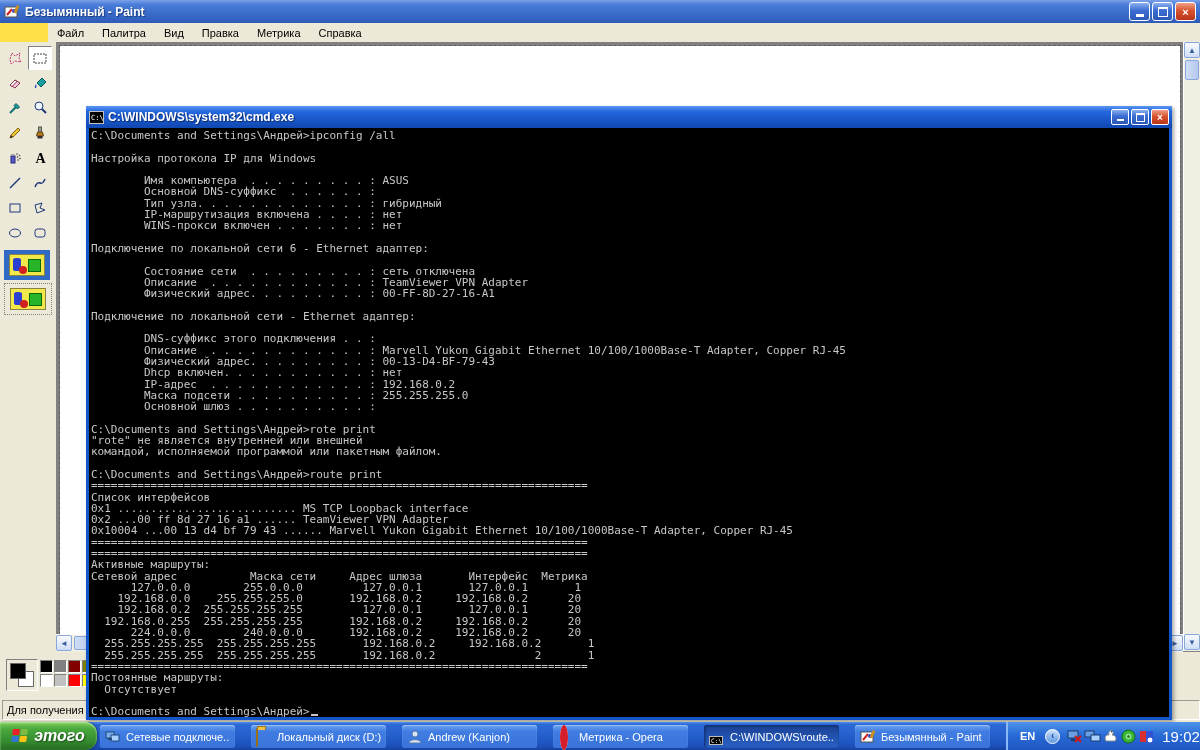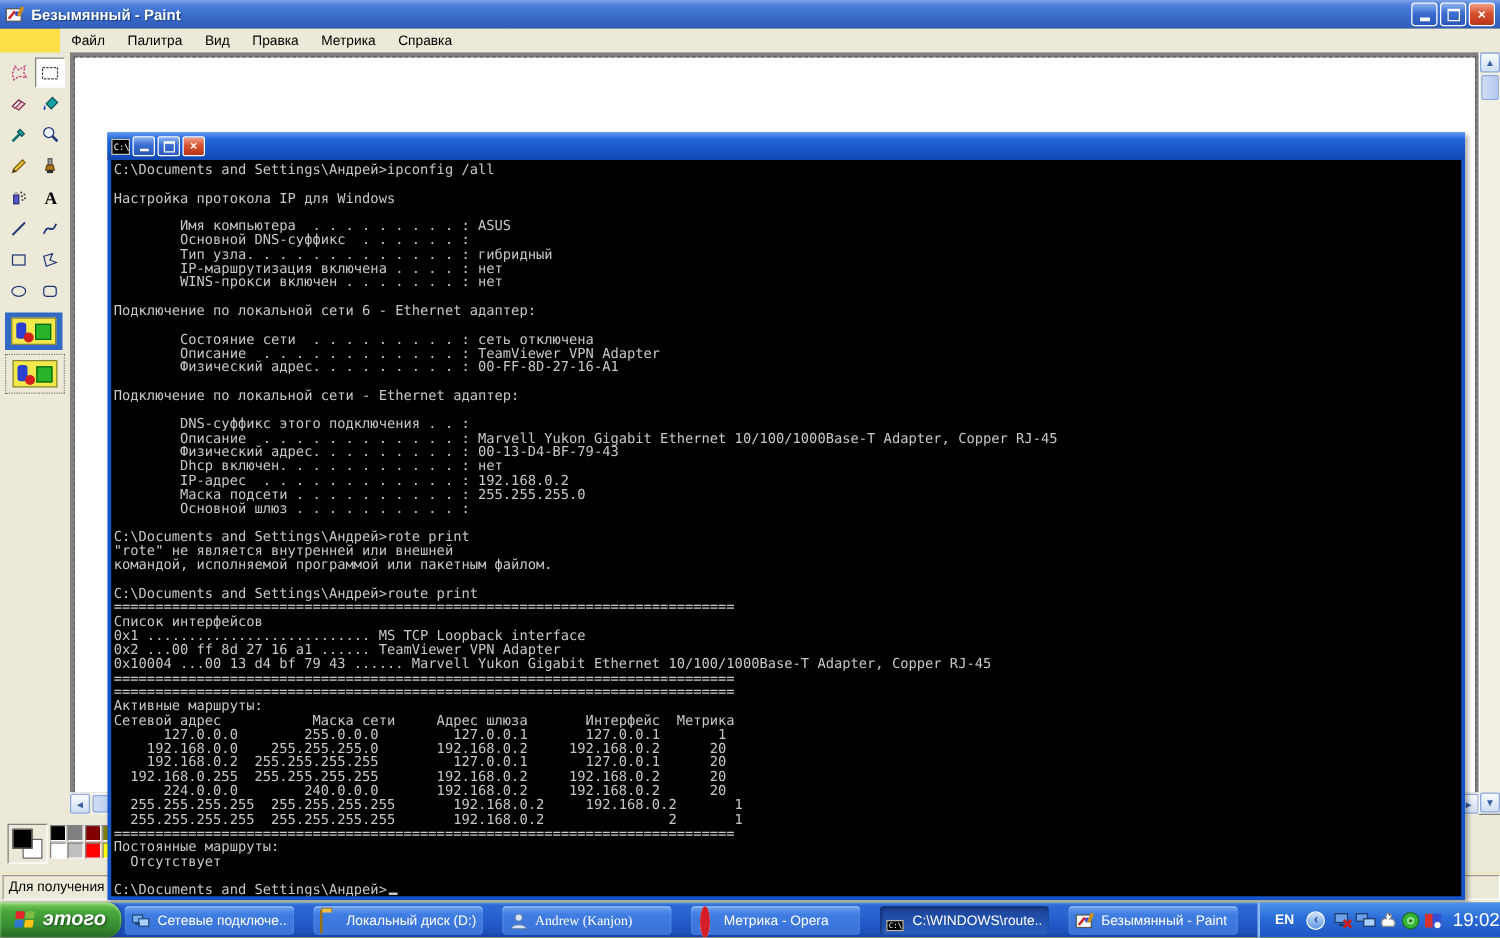--- a/index.html
+++ b/index.html
@@ -321,20 +321,21 @@
     </div>
   </div>
 
   <div class="statusbar">
     <div class="status-panel">Для получения сп</div>
   </div>
 
   <div class="cmd-window">
     <div class="cmd-titlebar">
       <span class="cmd-icon">C:\</span>
+      <span class="cmd-title">C:\WINDOWS\system32\cmd.exe</span>
       <span class="cmd-btn">
           <i class="glyph-min" style="margin-top:6px;width:7px;height:2px;"></i>
         </span>
       <span class="cmd-btn">
           <i class="glyph-restore" style="width:7px;height:6px;"></i>
         </span>
       <span class="cmd-btn close">
           <span>×</span>
         </span>
     </div>
@@ -415,21 +416,21 @@
         </svg>
       </span>
       <span class="task-label">Сетевые подключе...</span>
     </div>
 
     <div class="task-btn" style="left:251px;">
       <span class="t-ico"><span class="folder"></span></span>
       <span class="task-label">Локальный диск (D:)</span>
     </div>
 
-    <div class="task-btn" style="left:402px;font-family:Liberation Serif, serif;">
+    <div class="task-btn" style="left:402px;">
       <span class="t-ico">
         <svg width="16" height="16" viewBox="0 0 16 16">
           <circle cx="8" cy="5" r="3" fill="#d8e4f6" stroke="#5a7aa8"></circle>
           <path d="M2 14 C2 9.5 14 9.5 14 14 Z" fill="#d8e4f6" stroke="#5a7aa8"></path>
         </svg>
       </span>
       <span class="task-label">Andrew (Kanjon)</span>
     </div>
 
     <div class="task-btn" style="left:553px;">

